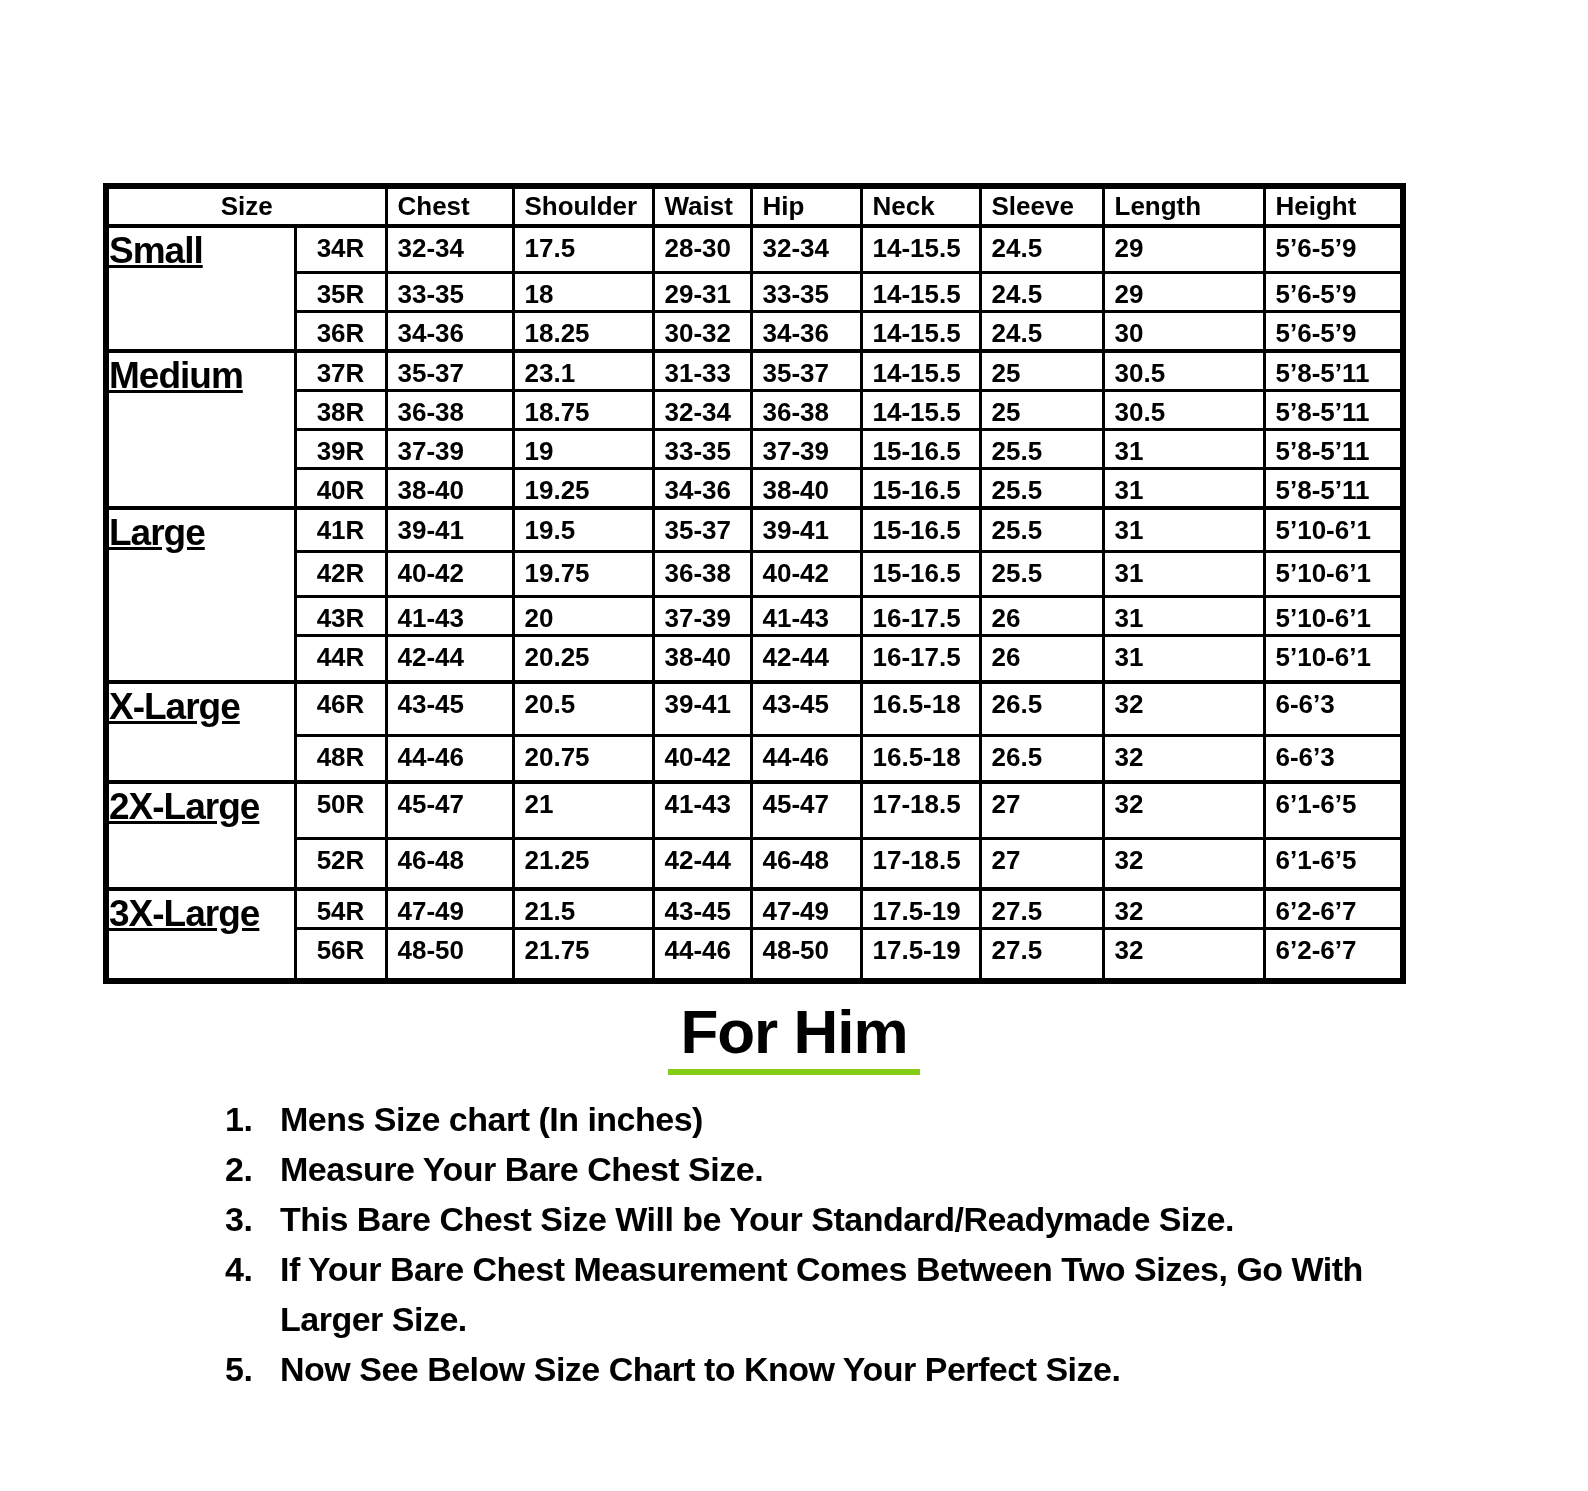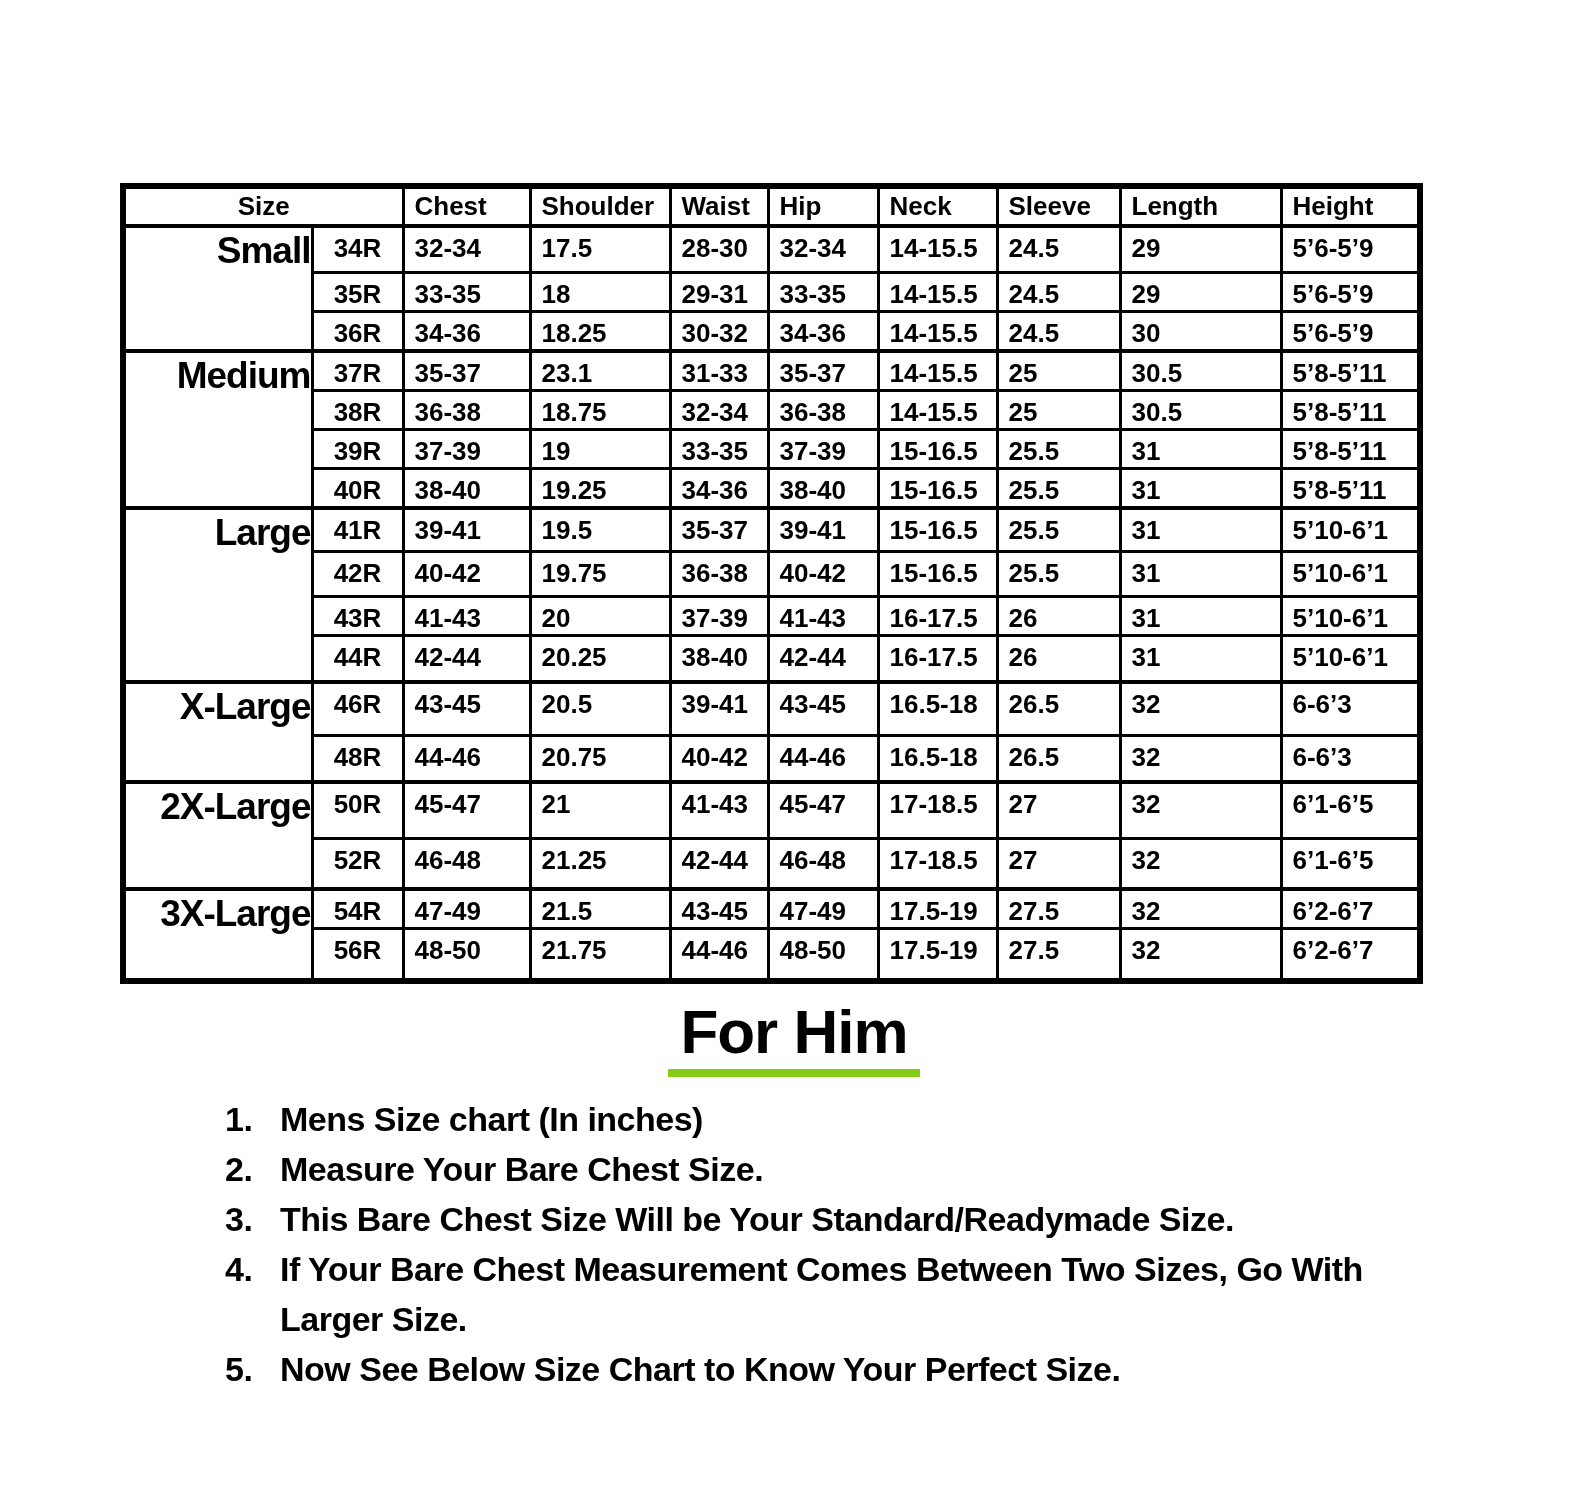--- a/index.html
+++ b/index.html
@@ -13,21 +13,21 @@
     color: #000000;
   }
   .page {
     position: relative;
     width: 1588px;
     height: 1491px;
     background: #ffffff;
   }
   table.size-chart {
     position: absolute;
-    left: 120px;
+    left: 103px;
     top: 183px;
     width: 1297px;
     border-collapse: collapse;
     table-layout: fixed;
     border: 6px solid #000;
   }
   table.size-chart th,
   table.size-chart td {
     border: 3px solid #000;
     font-weight: bold;
@@ -52,41 +52,42 @@
     vertical-align: top;
     padding: 5px 0 0 10px;
   }
   table.size-chart td.code {
     text-align: center;
     padding-left: 0;
     margin-top: 14px;
   }
   table.size-chart td.group-label {
     font-size: 37px;
-    text-align: right;
+    text-align: left;
     vertical-align: top;
     padding: 2px 0 0 0;
     letter-spacing: -1px;
+    text-decoration: underline;
   }
   table.size-chart tr.group-start td {
     border-top-width: 4px;
   }
   .for-him-wrap {
     position: absolute;
     left: 0;
     top: 996px;
     width: 1588px;
     text-align: center;
   }
   .for-him {
     display: inline-block;
     font-size: 62px;
     font-weight: bold;
     letter-spacing: -1px;
-    border-bottom: 8px solid #84cc16;
+    border-bottom: 6px solid #84cc16;
     padding: 0 12px 2px 12px;
   }
   ol.instructions {
     position: absolute;
     left: 225px;
     top: 1094px;
     width: 1180px;
     margin: 0;
     padding: 0;
     list-style: none;

